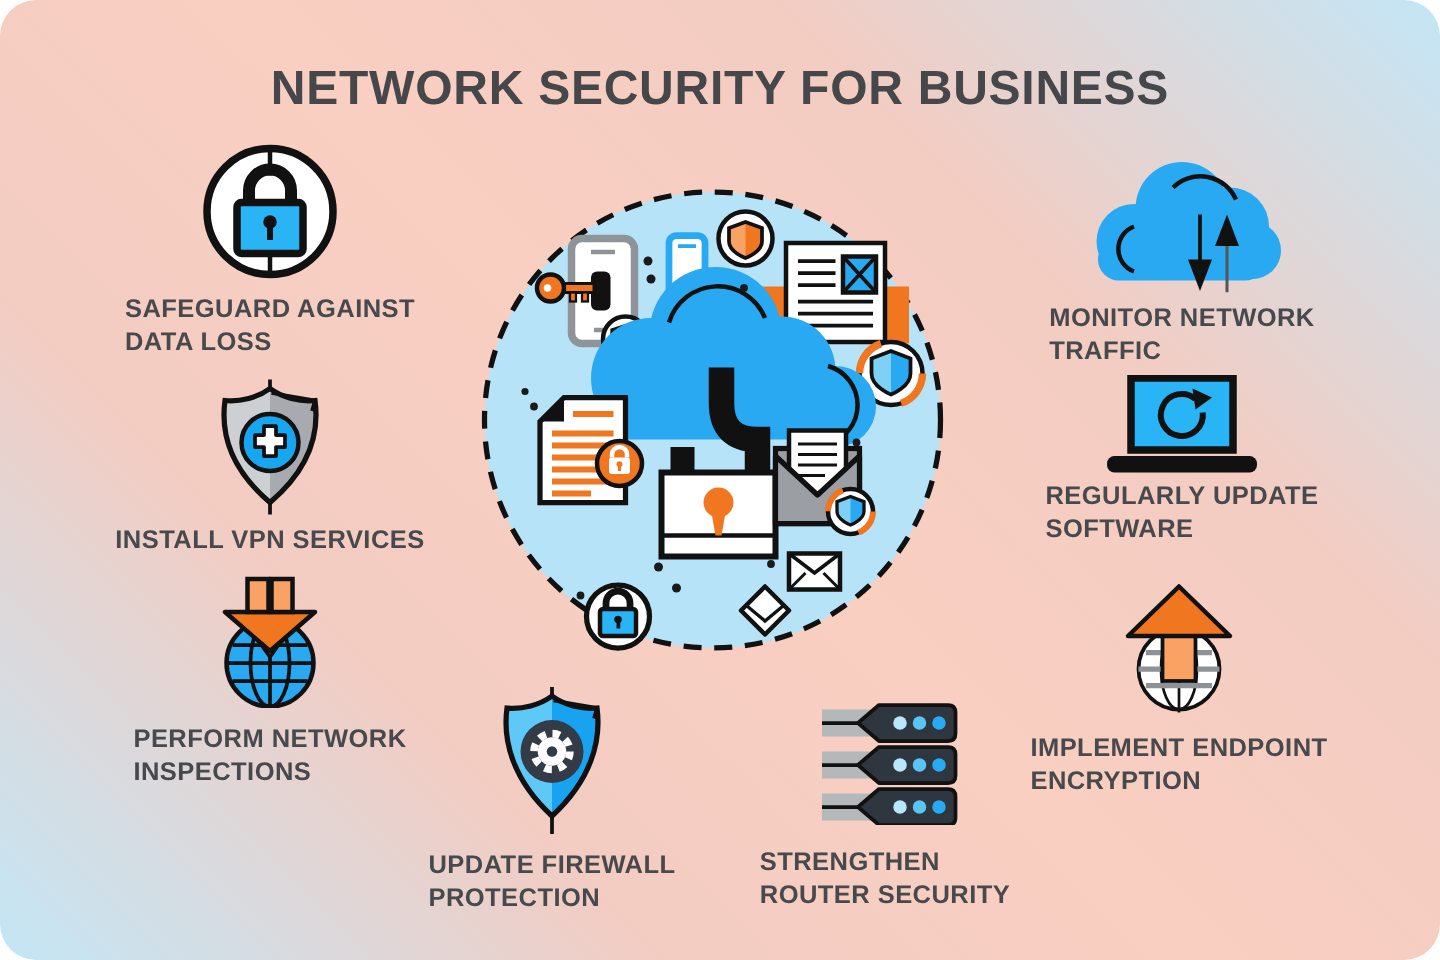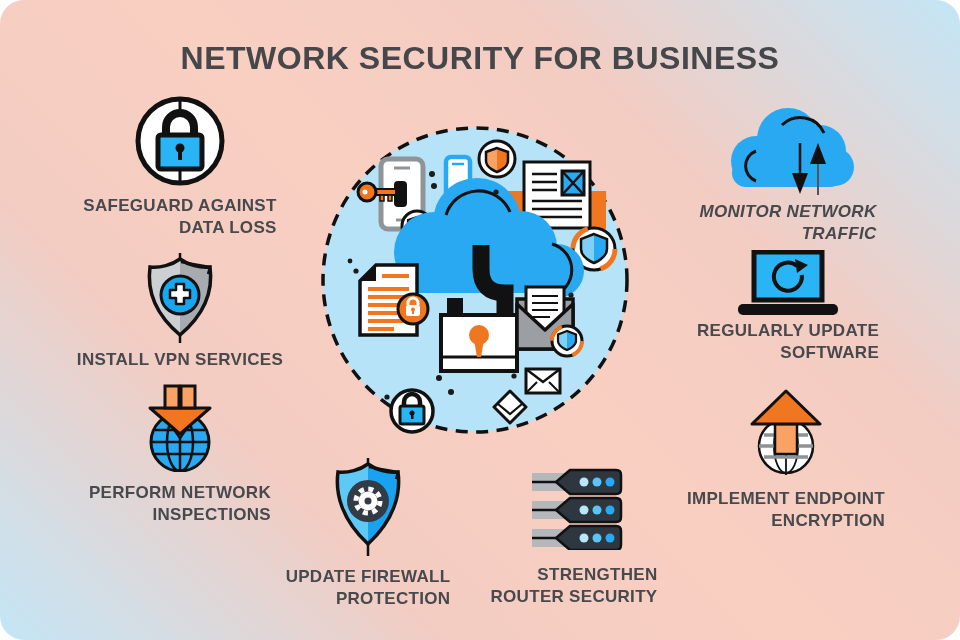--- a/index.html
+++ b/index.html
@@ -14,32 +14,32 @@
   .title{
     position:absolute;left:0;top:40px;width:960px;
     text-align:center;
     font-size:32px;font-weight:700;letter-spacing:.5px;
     color:#45474b;
   }
   .item{
     position:absolute;display:flex;flex-direction:column;align-items:center;
   }
   .label{
-    text-align:right;
+    text-align:left;
     font-size:17px;font-weight:700;line-height:1.32;letter-spacing:.3px;
     color:#47494d;white-space:pre-line;
   }
   #item-safeguard{left:70px;top:95px;width:220px;gap:8px;}
   #item-vpn{left:70px;top:251px;width:220px;gap:4px;}
   #item-inspect{left:70px;top:384px;width:220px;gap:10px;}
-  #item-monitor{left:678px;top:103px;width:220px;gap:6px;font-style:italic;}
+  #item-monitor{left:678px;top:103px;width:220px;gap:6px;}
   #item-update{left:678px;top:250px;width:220px;gap:4px;}
   #item-endpoint{left:676px;top:388px;width:220px;gap:12px;}
   #item-firewall{left:258px;top:456px;width:220px;gap:8px;}
-  #item-router{left:464px;top:468px;width:220px;gap:14px;}
+  #item-router{left:480px;top:468px;width:220px;gap:14px;}
   .center-illustration{position:absolute;left:314px;top:119px;}
 </style>
 </head>
 <body>
 
 <div class="canvas">
 
   <div class="title">NETWORK SECURITY FOR BUSINESS</div>
 
   <svg class="center-illustration" width="322" height="322" viewBox="0 0 322 322">

